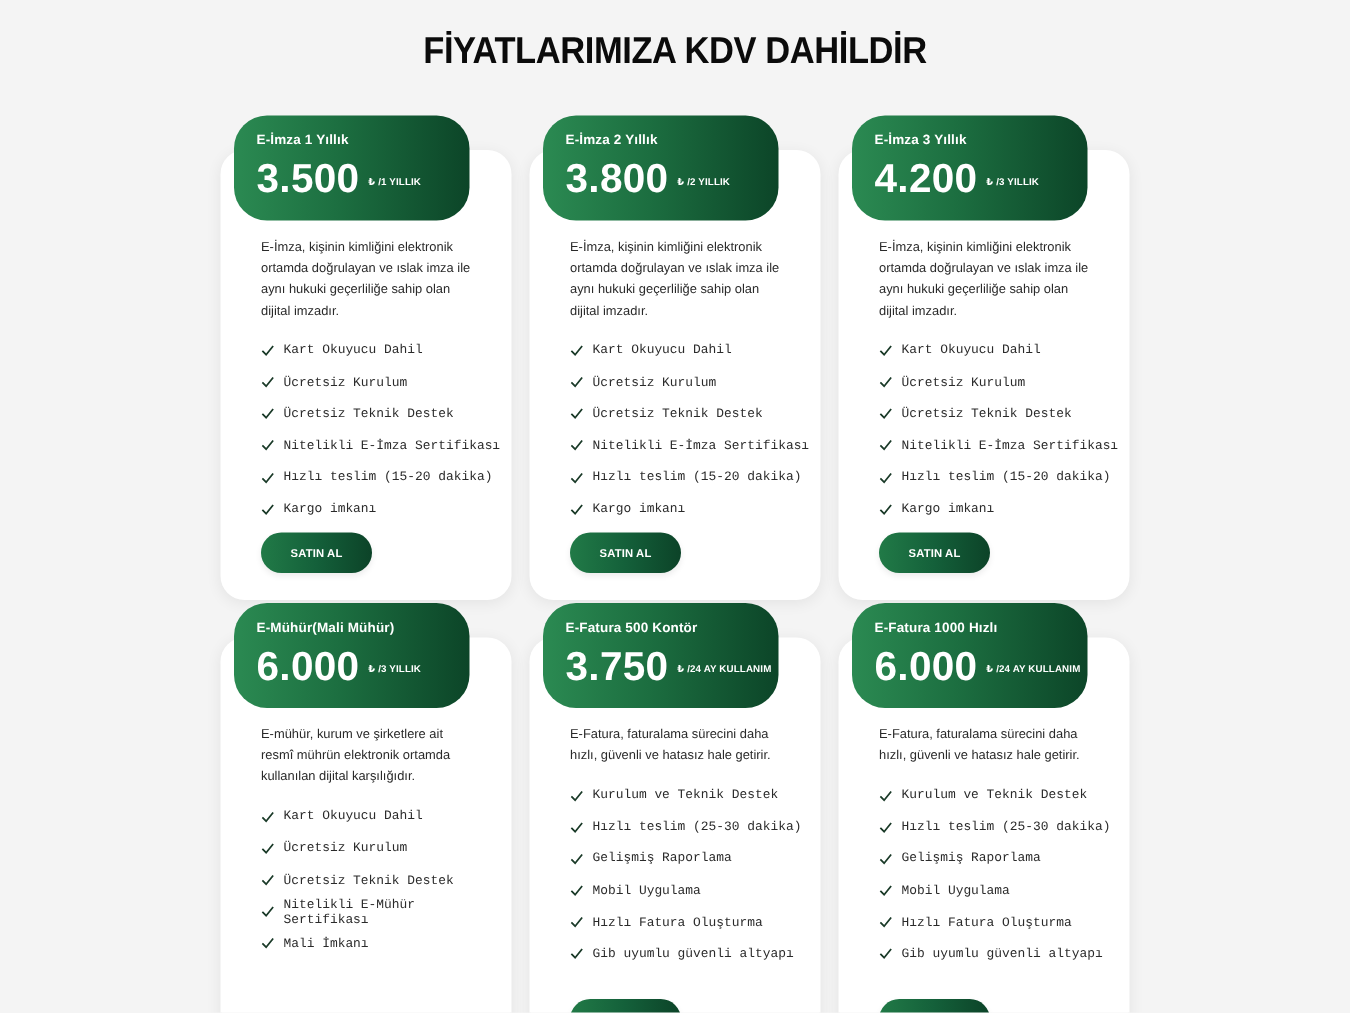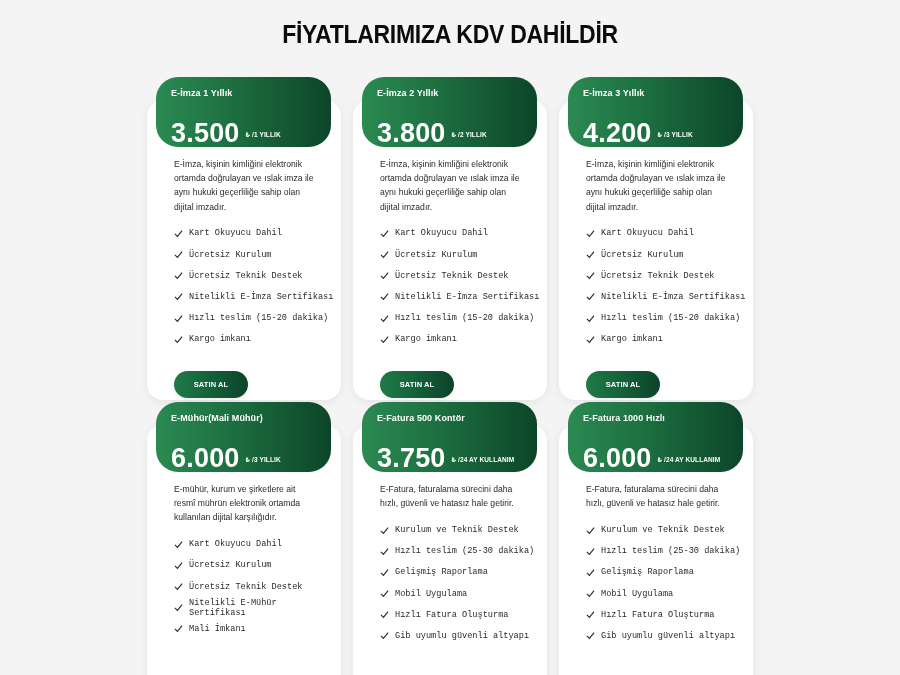--- a/index.html
+++ b/index.html
@@ -33,38 +33,38 @@
     position: absolute;
     top: 23px; left: 0;
     width: 194px;
     background: #ffffff;
     border-radius: 16px;
     box-shadow: 0 2px 10px rgba(0,0,0,0.07);
   }
   .card-head {
     position: absolute;
     top: 0; left: 9px;
-    width: 175px; height: 70px;
+    width: 157px; height: 70px;
     border-radius: 22px;
     background: linear-gradient(90deg, #2b8a52 0%, #1c6e40 45%, #0c4528 100%);
     color: #fff;
     padding: 11px 0 0 15px;
     z-index: 2;
   }
   .plan-name {
     font-size: 9px;
     font-weight: 700;
     letter-spacing: 0.1px;
     display: block;
     height: 13px;
   }
   .price-row {
     display: flex;
     align-items: baseline;
-    margin-top: 17px;
+    margin-top: 3px;
   }
   .price {
     font-size: 27px;
     font-weight: 700;
     letter-spacing: 0.2px;
     line-height: 30px;
   }
   .period {
     font-size: 6.5px;
     font-weight: 700;
@@ -112,21 +112,20 @@
     color: #fff;
     font-size: 7.5px;
     font-weight: 700;
     border: none;
     display: flex;
     align-items: center;
     justify-content: center;
     letter-spacing: 0.1px;
     box-shadow: 0 2px 4px rgba(0,0,0,0.08);
     z-index: 3;
-    margin-top: 16px;
   }
 </style>
 </head>
 <body>
 
 <h1 class="page-title">FİYATLARIMIZA KDV DAHİLDİR</h1>
 
 <div class="grid">
 
   <div class="card" style="left:0; top:0;">

